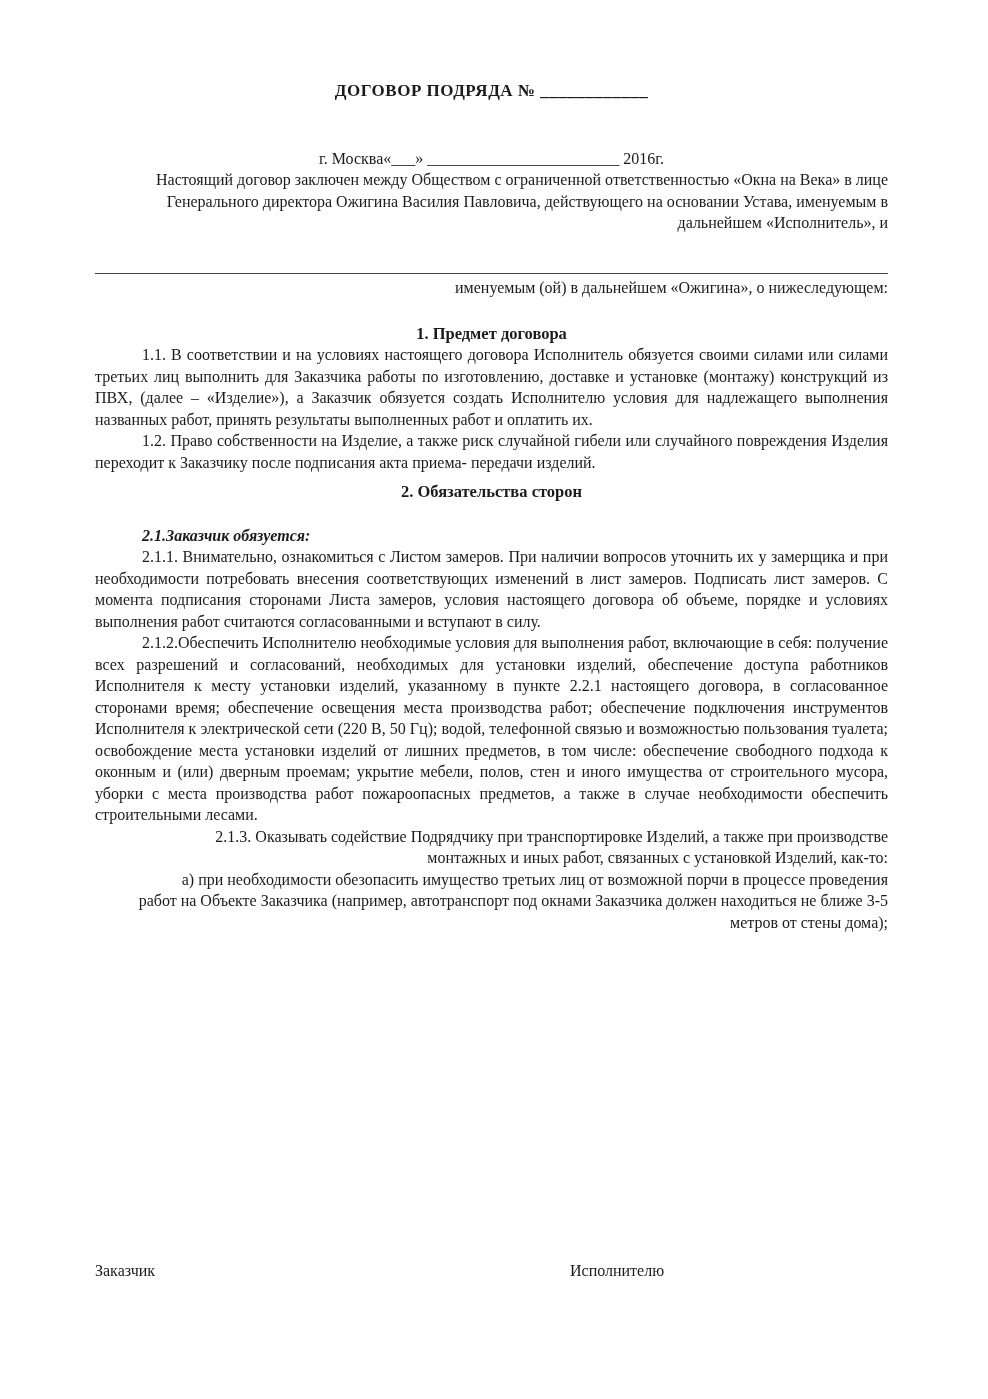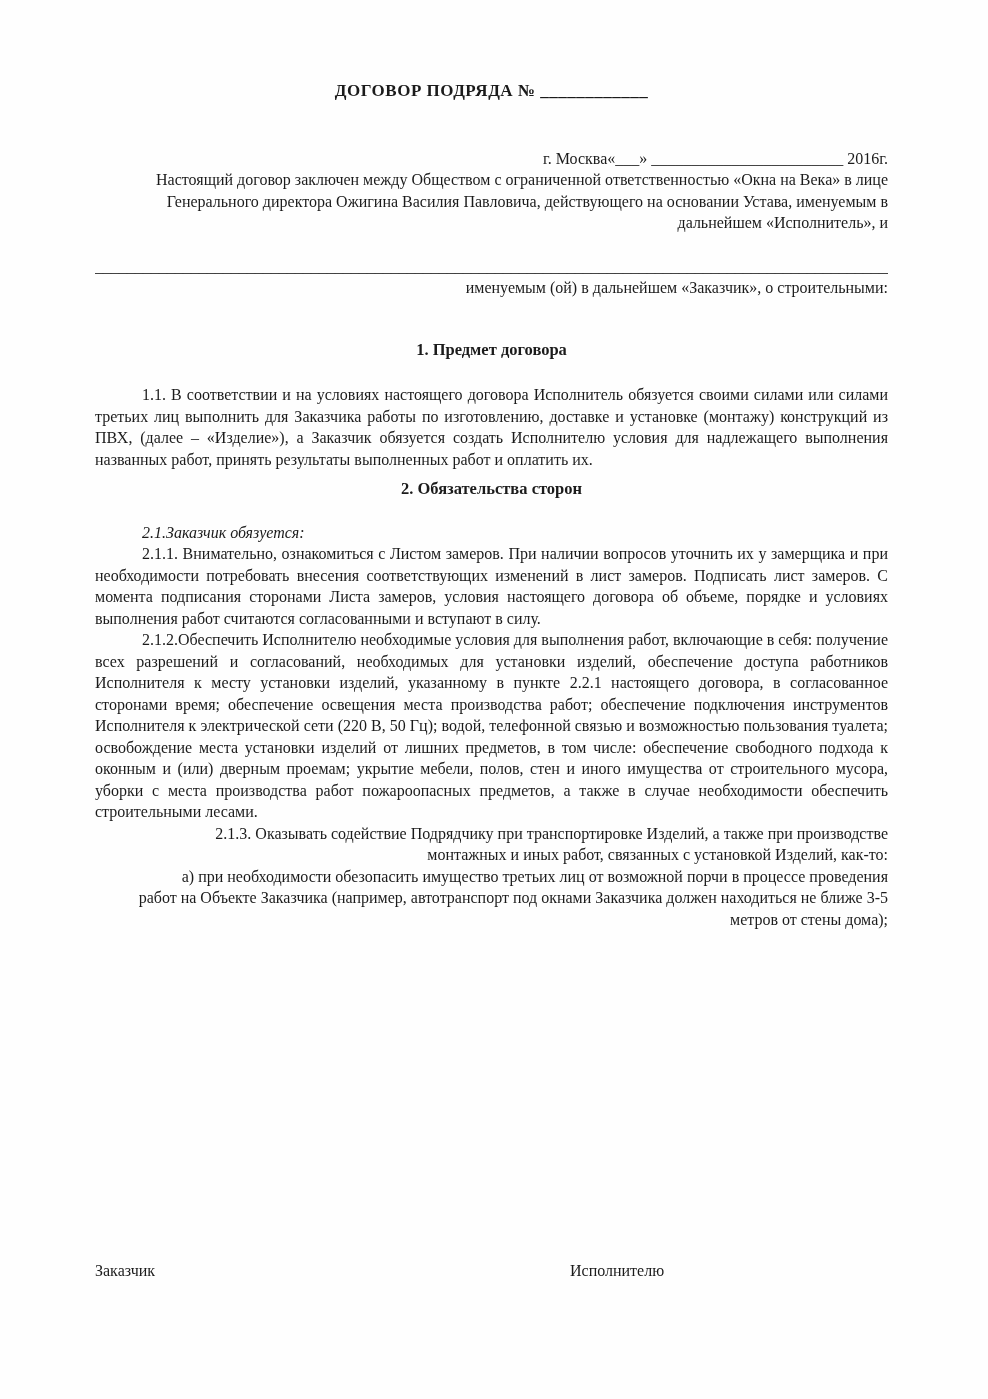--- a/index.html
+++ b/index.html
@@ -23,21 +23,21 @@
   }
   .title {
     text-align: center;
     font-weight: bold;
     font-size: 17px;
     letter-spacing: 0.5px;
     white-space: nowrap;
   }
   .city-date-row {
     display: flex;
-    justify-content: flex-end;
+    justify-content: center;
     margin-top: 46px;
     white-space: nowrap;
   }
   .intro {
     margin-top: 38px;
     text-align: justify;
   }
   .fill-line {
     margin-top: 22px;
     height: 21.5px;
@@ -47,36 +47,35 @@
   .named-customer {
     margin-top: 14px;
   }
   .section-heading {
     margin-top: 8px;
     text-align: center;
     font-weight: bold;
     font-size: 16.5px;
   }
   .section-heading.first {
-    margin-top: 40px;
+    margin-top: 24px;
   }
   .par {
     margin: 0;
     text-align: justify;
     text-indent: 47px;
   }
   .par.top-gap {
-    margin-top: 24px;
   }
   .par.left-align {
     text-align: right;
   }
   .sub-heading {
     margin-top: 22px;
-    font-weight: normal;
+    font-weight: bold;
     font-style: italic;
     text-indent: 47px;
   }
   .signature-row {
     position: absolute;
     top: 1260px;
     left: 95px;
     right: 100px;
     height: 22px;
   }
@@ -100,26 +99,27 @@
 
   <div class="city-date-row">
     <span>г. Москва</span>
     <span>«___» ________________________ 2016г.</span>
   </div>
 
   <p class="intro par left-align" style="text-indent:0;">Настоящий договор заключен между Обществом с ограниченной ответственностью «Окна на Века» в лице Генерального директора Ожигина Василия Павловича, действующего на основании Устава, именуемым в дальнейшем «Исполнитель», и</p>
 
   <div class="fill-line">______________________________________________________________________________________________________________</div>
 
-  <p class="par left-align named-customer" style="text-indent:0;">именуемым (ой) в дальнейшем «Заказчик», о строительными:</p>
+  <p class="par left-align named-customer" style="text-indent:0;">именуемым (ой) в дальнейшем «Ожигина», о нижеследующем:</p>
 
   <div class="section-heading first">1. Предмет договора</div>
 
   <p class="par top-gap">1.1. В соответствии и на условиях настоящего договора Исполнитель обязуется своими силами или силами третьих лиц выполнить для Заказчика работы по изготовлению, доставке и установке (монтажу) конструкций из ПВХ, (далее – «Изделие»), а Заказчик обязуется создать Исполнителю условия для надлежащего выполнения названных работ, принять результаты выполненных работ и оплатить их.</p>
 
+  <p class="par">1.2. Право собственности на Изделие, а также риск случайной гибели или случайного повреждения Изделия переходит к Заказчику после подписания акта приема- передачи  изделий.</p>
 
   <div class="section-heading">2. Обязательства сторон</div>
 
   <div class="sub-heading">2.1.Заказчик обязуется:</div>
 
   <p class="par">2.1.1. Внимательно, ознакомиться с Листом замеров. При наличии вопросов уточнить их у замерщика и при необходимости потребовать внесения соответствующих изменений в лист замеров. Подписать лист замеров. С момента подписания сторонами Листа замеров, условия настоящего договора об объеме, порядке и условиях выполнения работ считаются согласованными и вступают в силу.</p>
 
   <p class="par">2.1.2.Обеспечить Исполнителю необходимые условия для выполнения работ, включающие в себя: получение всех разрешений и согласований, необходимых для установки изделий, обеспечение доступа работников Исполнителя к месту установки изделий, указанному в пункте 2.2.1 настоящего договора, в согласованное сторонами время; обеспечение освещения места производства работ; обеспечение подключения инструментов Исполнителя к электрической сети (220 В, 50 Гц); водой, телефонной связью и возможностью пользования туалета;  освобождение места установки изделий от лишних предметов, в том числе: обеспечение свободного подхода к оконным и (или) дверным проемам; укрытие мебели, полов, стен и иного имущества от строительного мусора, уборки с места производства работ пожароопасных предметов, а также в случае необходимости обеспечить строительными лесами.</p>
 
   <p class="par left-align">2.1.3.   Оказывать содействие Подрядчику при транспортировке Изделий, а также при производстве монтажных и иных работ, связанных с установкой Изделий, как-то:</p>

